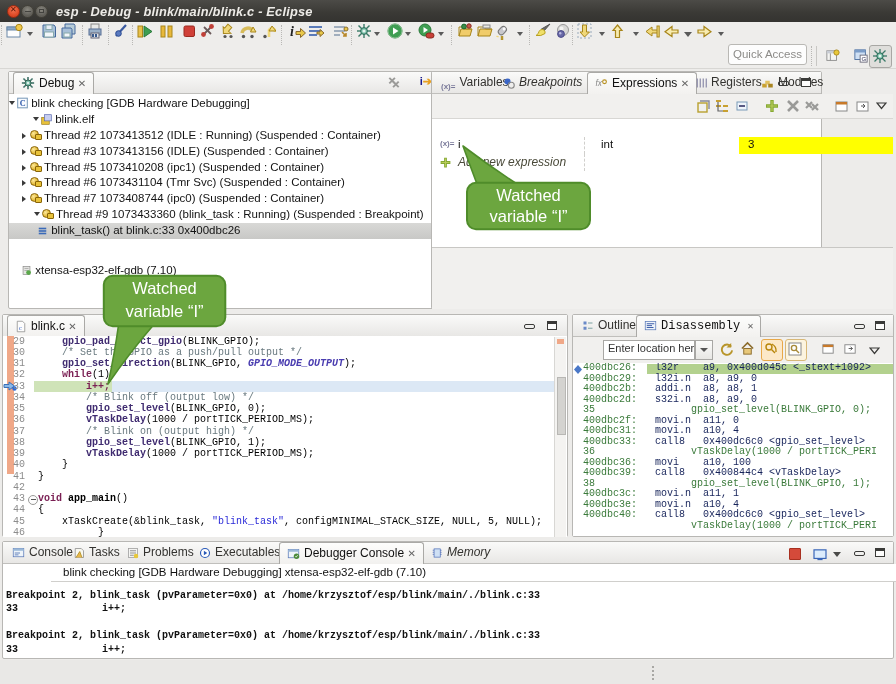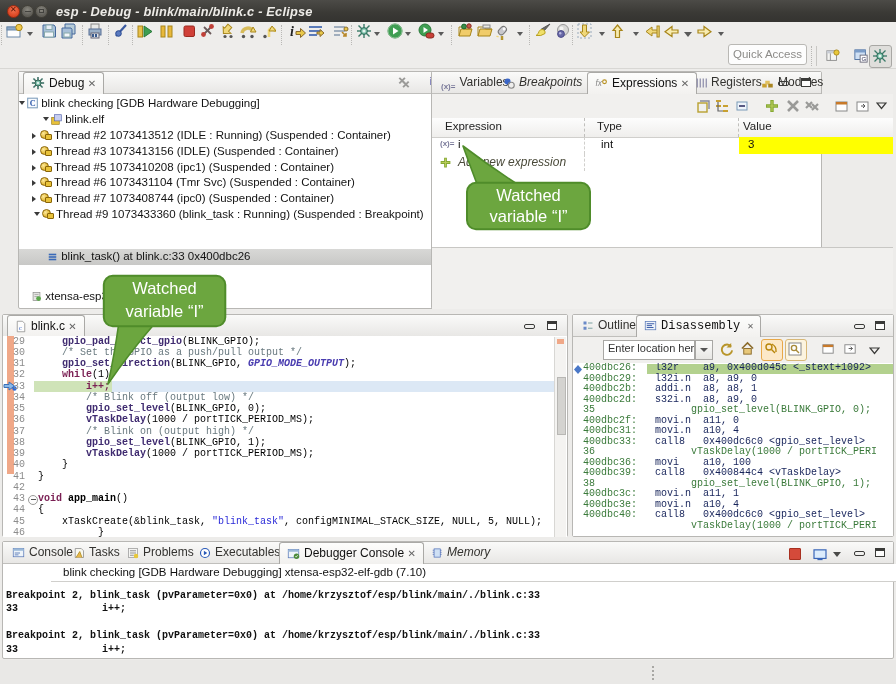--- a/index.html
+++ b/index.html
@@ -35,41 +35,41 @@
 .tab{position:absolute;top:0;height:21px;padding:0 7px;font-size:12px;color:#33322f;
   line-height:21px;white-space:nowrap;}
 .tab.active{background:linear-gradient(#fdfdfc,#f2f1ef);border:1px solid #aaa9a6;border-bottom:none;
   border-radius:3px 3px 0 0;color:#111;}
 .tab .ico{display:inline-block;vertical-align:-3px;margin-right:4px;}
 .tree .ico{display:inline-block;vertical-align:-2px;margin-right:0px;}
 .minmax{position:absolute;top:6px;width:10px;height:9px;}
 .mini{border:1.2px solid #3a3a38;border-radius:2px;height:2.5px;width:9px;margin-top:3px;}
 .maxi{border:1.2px solid #3a3a38;border-top:3px solid #3a3a38;height:5px;width:8px;background:#fdfdfc;}
 
-#debugview{left:18px;top:71px;width:505px;height:238px;}
+#debugview{left:8px;top:71px;width:505px;height:238px;}
 .tree{position:absolute;left:0;top:22px;right:0;font-size:11.5px;color:#131313;}
 .trow{height:15.9px;line-height:15.9px;white-space:nowrap;position:relative;}
 .arr-e:before{content:"";display:inline-block;width:0;height:0;border-top:3.5px solid transparent;border-bottom:3.5px solid transparent;border-left:4.5px solid #3a3a3a;margin-right:4px;}
 .arr-d:before{content:"";display:inline-block;width:0;height:0;border-left:3.5px solid transparent;border-right:3.5px solid transparent;border-top:4.5px solid #3a3a3a;margin-right:2px;vertical-align:2px;}
 
 #exprview{left:431px;top:71px;width:391px;height:238px;}
 
 #editorview{left:2px;top:314px;width:566px;height:223px;}
 .code{position:absolute;left:0;top:22px;font-family:"Liberation Mono",monospace;
   font-size:10px;line-height:11.25px;white-space:pre;}
 
 #disasmview{left:572px;top:314px;width:322px;height:223px;}
 
 #consoleview{left:2px;top:541px;width:892px;height:118px;}
 
 #statusbar{left:0;top:660px;width:896px;height:24px;background:#e9e8e6;}
 .thr{width:11px;height:12px;display:inline-block;position:relative;}
 .thr:before{content:"";position:absolute;left:0px;top:1px;width:7px;height:7px;border-radius:50%;background:radial-gradient(circle at 35% 35%,#fce89a,#e0b32a 70%,#b8860b);border:1px solid #8a6508;}
 .thr:after{content:"";position:absolute;left:5px;top:5px;width:5px;height:4px;background:#e8c23a;border:1px solid #8a6508;border-radius:1px;}
-.trow.sel{background:linear-gradient(#d8d8d6,#c8c8c6);width:425px;margin-left:0px;padding-left:28px !important;margin-top:26px;}
+.trow.sel{background:linear-gradient(#d8d8d6,#c8c8c6);width:425px;margin-left:0px;padding-left:28px !important;}
 .vico{position:absolute;top:4px;width:16px;height:16px;}
 .kw{color:#7a1f53;}
 .fn{color:#3f2b70;}
 .cm{color:#69797f;}
 .mc{color:#4a3db0;font-weight:bold;}
 .st{color:#2a2ad8;}
 .dgadr{color:#3a7a3a;}
 .dgi{color:#16235a;}
 </style>
 </head>
@@ -372,21 +372,21 @@
           </svg></span> blink checking [GDB Hardware Debugging]</div>
     <div class="trow" style="padding-left:24px;"><span class="arr-d"></span><span class="ico"><svg width="11" height="11" viewBox="0 0 16 16">
             <rect x="1" y="5" width="11" height="10" fill="#e8c23a" stroke="#9a7a1a"></rect>
             <rect x="5" y="1" width="10" height="9" fill="#c8cff0" stroke="#5a6ab0"></rect>
           </svg></span> blink.elf</div>
     <div class="trow" style="padding-left:13px;"><span class="arr-e"></span><span class="ico thr"></span> Thread #2 1073413512 (IDLE : Running) (Suspended : Container)</div>
     <div class="trow" style="padding-left:13px;"><span class="arr-e"></span><span class="ico thr"></span> Thread #3 1073413156 (IDLE) (Suspended : Container)</div>
     <div class="trow" style="padding-left:13px;"><span class="arr-e"></span><span class="ico thr"></span> Thread #5 1073410208 (ipc1) (Suspended : Container)</div>
     <div class="trow" style="padding-left:13px;"><span class="arr-e"></span><span class="ico thr"></span> Thread #6 1073431104 (Tmr Svc) (Suspended : Container)</div>
     <div class="trow" style="padding-left:13px;"><span class="arr-e"></span><span class="ico thr"></span> Thread #7 1073408744 (ipc0) (Suspended : Container)</div>
-    <div class="trow" style="padding-left:15px;"><span class="arr-d"></span><span class="ico thr"></span> Thread #9 1073433360 (blink_task : Running) (Suspended : Breakpoint)</div>
+    <div class="trow" style="padding-left:25px;"><span class="arr-d"></span><span class="ico thr"></span> Thread #9 1073433360 (blink_task : Running) (Suspended : Breakpoint)</div>
     <div class="trow sel"><span class="ico"><svg width="11" height="10" viewBox="0 0 16 16">
             <g stroke-width="2.6">
               <line x1="2" y1="4" x2="14" y2="4" stroke="#3a6ab8"></line>
               <line x1="2" y1="8" x2="14" y2="8" stroke="#3a6ab8"></line>
               <line x1="2" y1="12" x2="14" y2="12" stroke="#3a6ab8"></line>
             </g>
           </svg></span> blink_task() at blink.c:33 0x400dbc26</div>
     <div class="trow" style="padding-left:12px;margin-top:24px;"><span class="ico"><svg width="11" height="11" viewBox="0 0 16 16">
             <rect x="3" y="2" width="10" height="12" fill="#e6e6e4" stroke="#8a8a88"></rect>
             <g stroke="#9a9a98">
@@ -456,27 +456,20 @@
         </svg></span>
     <span class="vico" style="left:423px;"><svg width="16" height="16" viewBox="0 0 16 16">
           <rect x="2" y="4" width="11" height="9" fill="#fff" stroke="#888"></rect>
           <path d="M6 8 l4 0 m-2 -2 l2 2 l-2 2" stroke="#555" fill="none"></path>
         </svg></span>
     <span class="vico" style="left:444px;top:8px;">
         <svg style="display:block" width="11" height="8" viewBox="0 0 11 8">
           <path d="M1 1 h9 l-4.5 5.5 z" fill="#f1f0ee" stroke="#3a3a38" stroke-width="1.2"></path>
         </svg>
       </span>
-  </div>
-  <div class="abs" style="left:0;top:46px;width:461px;height:19px;background:linear-gradient(#fdfdfd,#efeeec);border-bottom:1px solid #d0cfcc;font-size:11.5px;color:#222;">
-    <span class="abs" style="left:13px;top:2px;">Expression</span>
-    <span class="abs" style="left:165px;top:2px;">Type</span>
-    <span class="abs" style="left:311px;top:2px;">Value</span>
-    <span class="abs" style="left:152px;top:0;height:19px;border-left:1px dashed #c0bfbc;"></span>
-    <span class="abs" style="left:306px;top:0;height:19px;border-left:1px dashed #c0bfbc;"></span>
   </div>
   <div class="abs" style="left:0;top:65px;width:461px;height:17px;">
     <span class="abs" style="left:8px;top:2px;font-size:8px;font-weight:bold;color:#7a7a9a;">(x)=</span>
     <span class="abs" style="left:26px;top:1px;font-size:11.5px;color:#111;">i</span>
     <span class="abs" style="left:169px;top:1px;font-size:11.5px;color:#111;">int</span>
     <span class="abs" style="left:307px;top:0;width:154px;height:17px;background:#ffff00;"></span>
     <span class="abs" style="left:316px;top:1px;font-size:11.5px;color:#111;z-index:2;">3</span>
     <span class="abs" style="left:152px;top:0;height:17px;border-left:1px dashed #d0cfcc;"></span>
   </div>
   <div class="abs" style="left:0;top:82px;width:461px;height:17px;">

